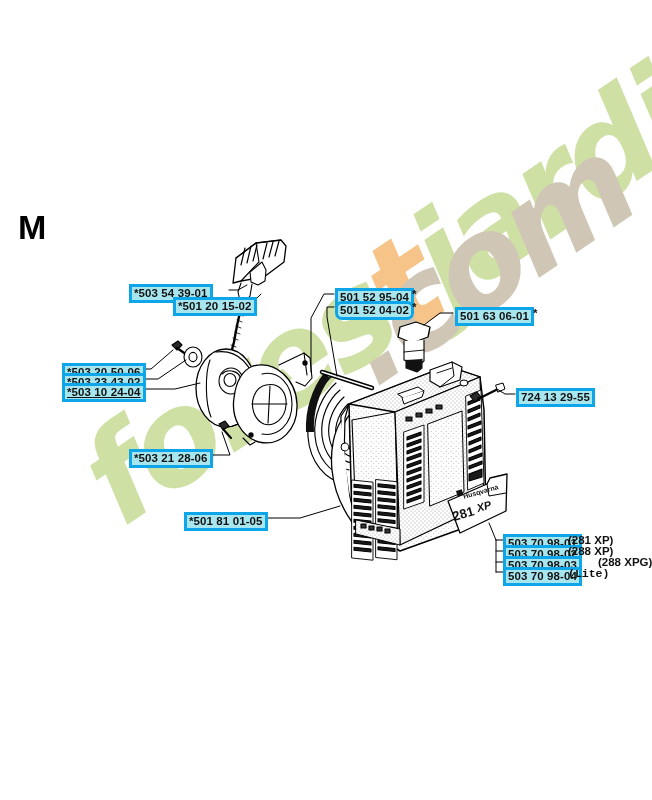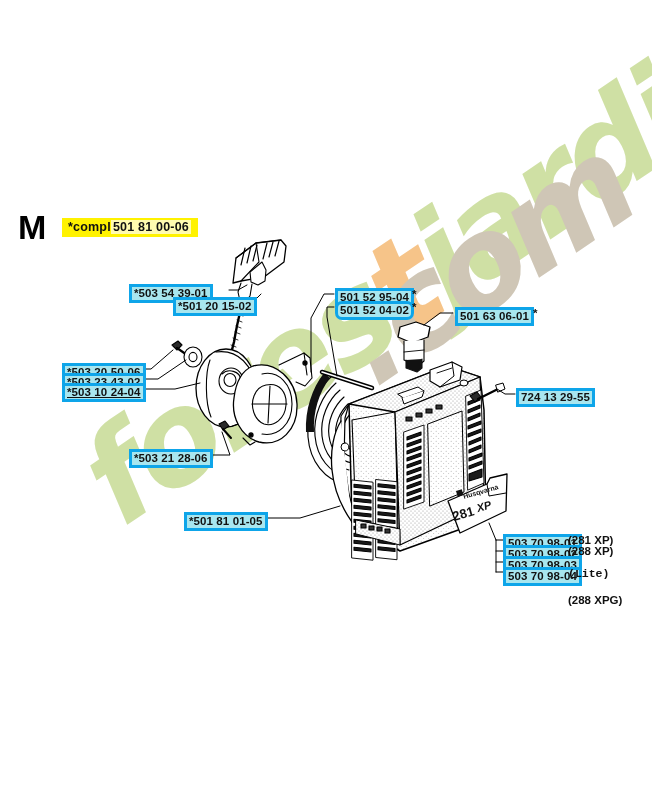--- a/index.html
+++ b/index.html
@@ -335,23 +335,20 @@
       <path d="M496 540 L496 572"></path>
       <path d="M496 540 L503 540"></path>
       <path d="M496 551 L503 551"></path>
       <path d="M496 562 L503 562"></path>
       <path d="M496 572 L503 572"></path>
     </g>
   </svg>
 
   <div class="sect-letter">M</div>
 
-  <div class="compl">
-    <span>*compl</span><span class="num">501 81 00-06</span>
-  </div>
 
   <div class="pn" style="left:129px;top:284px;">*503 54 39-01</div>
   <div class="pn" style="left:129px;top:297px;margin-left:44px;">*501 20 15-02</div>
 
   <div class="pn" style="left:62px;top:363px;">*503 20 50-06</div>
   <div class="pn" style="left:62px;top:373px;">*503 23 43-02</div>
   <div class="pn" style="left:62px;top:383px;text-decoration:underline;">*503 10 24-04</div>
 
   <div class="pn" style="left:129px;top:449px;">*503 21 28-06</div>
 
@@ -367,18 +364,18 @@
 
   <div class="pn" style="left:160px;top:512px;margin-left:24px;">*501 81 01-05</div>
 
   <div class="pn" style="left:503px;top:534px;">503 70 98-01</div>
   <div class="suffix" style="left:568px;top:534px;">(281 XP)</div>
 
   <div class="pn" style="left:503px;top:545px;">503 70 98-02</div>
   <div class="suffix" style="left:568px;top:545px;">(288 XP)</div>
 
   <div class="pn" style="left:503px;top:556px;">503 70 98-03</div>
-  <div class="suffix" style="left:568px;top:556px;margin-top:38px;">(288 XPG)</div>
+  <div class="suffix" style="left:598px;top:556px;">(288 XPG)</div>
 
   <div class="pn" style="left:503px;top:567px;">503 70 98-04</div>
   <div class="suffix" style="left:568px;top:567px;font-family:Liberation Mono, monospace;">(Lite)</div>
 
 </div>
 
 </body></html>

